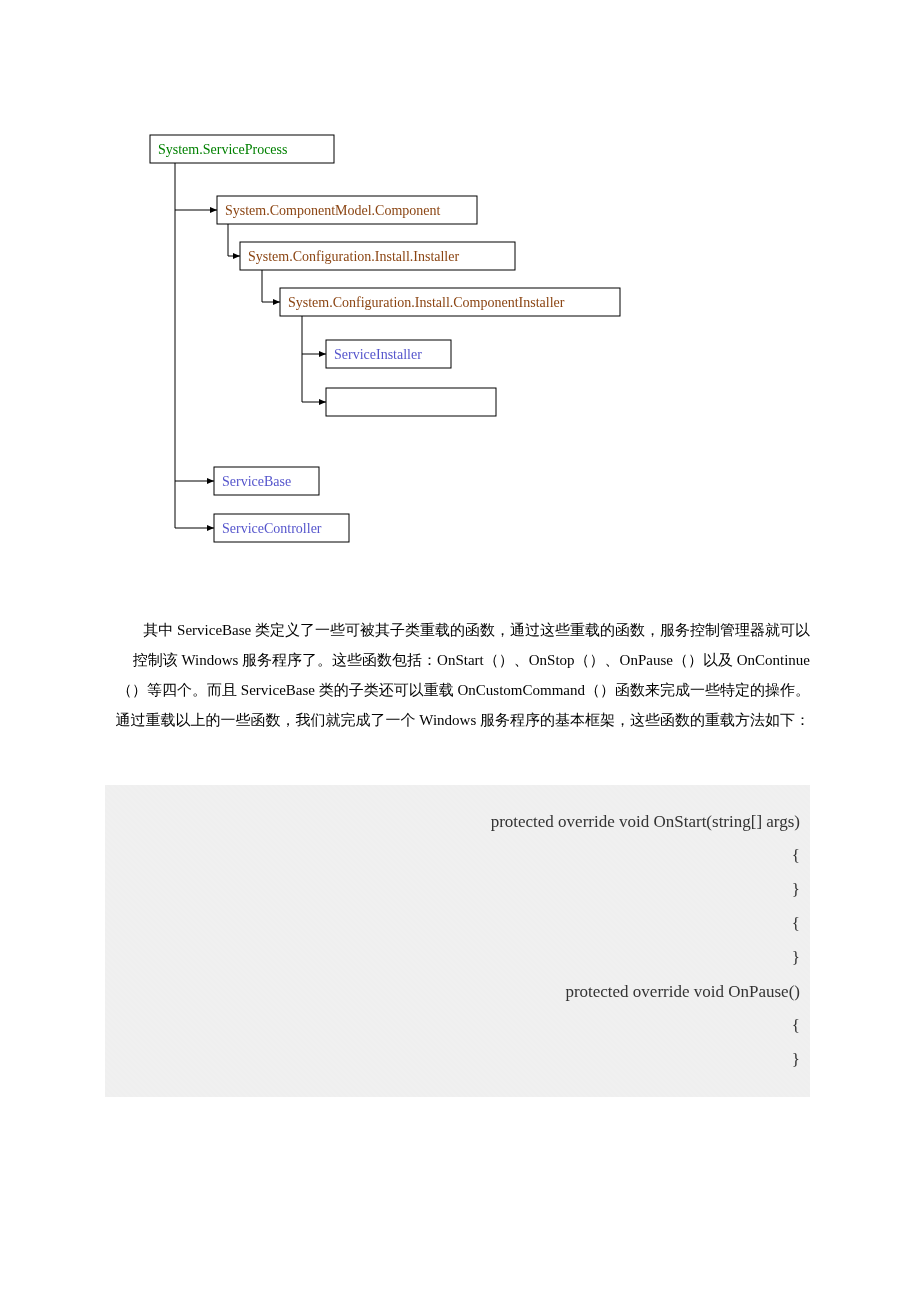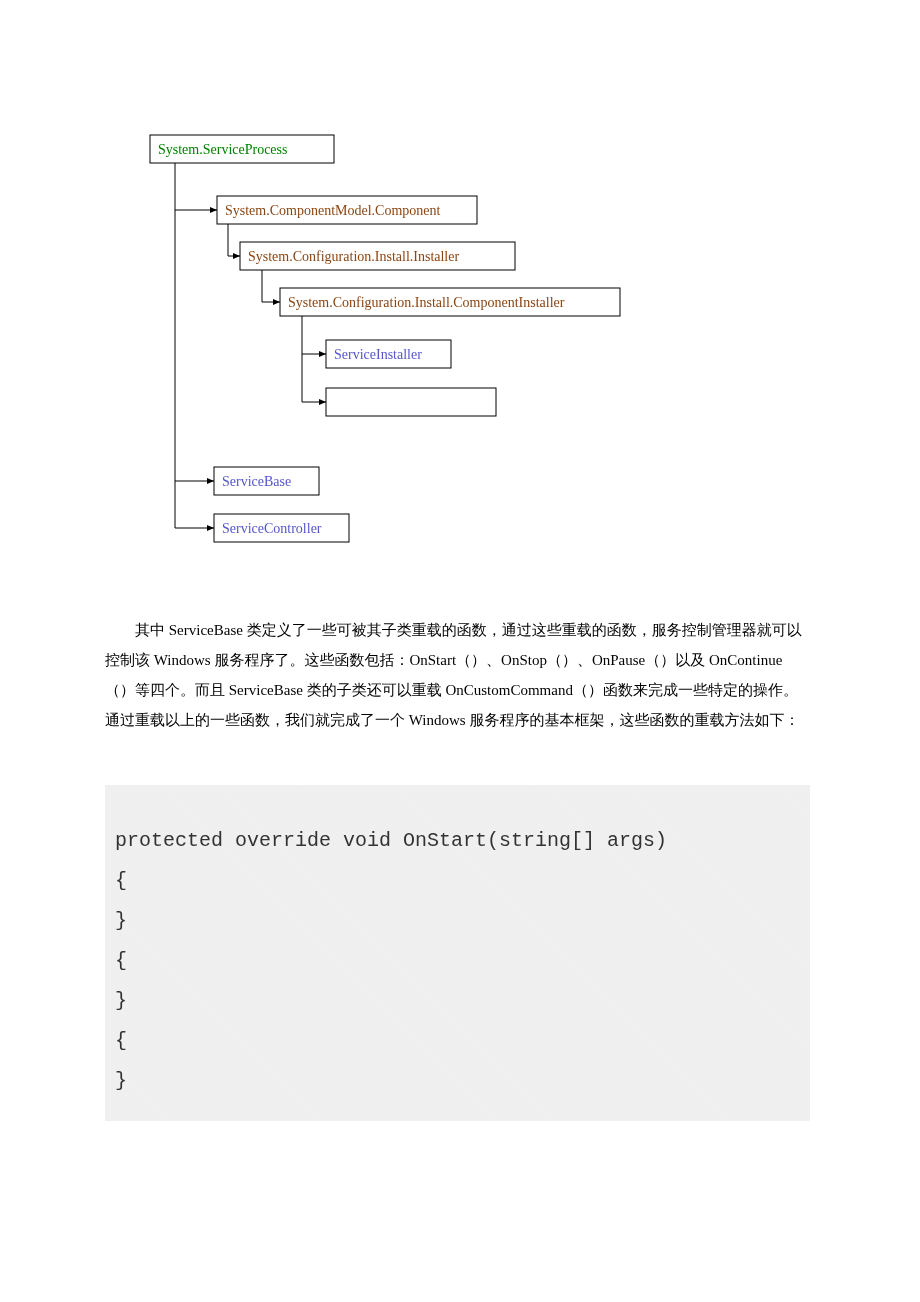--- a/index.html
+++ b/index.html
@@ -8,20 +8,21 @@
       padding: 0;
       background: white;
       font-family: "SimSun", serif;
       font-size: 15px;
       line-height: 1.9;
       color: #000;
     }
     .page {
       padding: 130px 110px 100px 105px;
       box-sizing: border-box;
+      text-align: right;
     }
     .diagram {
       margin-left: 20px;
       margin-bottom: 60px;
     }
     .diagram svg {
       display: block;
     }
     .paragraph {
       margin: 12px 0 50px 0;
@@ -30,23 +31,23 @@
     }
     .code-block {
       background: repeating-linear-gradient(
         45deg,
         #f0f0f0,
         #f0f0f0 2px,
         #efefef 2px,
         #efefef 4px
       );
       background-color: #f0f0f0;
-      padding: 36px 10px 20px 10px;
-      font-family: Liberation Mono, monospace;
-      font-size: 20px;
+      padding: 20px 10px 20px 10px;
+      font-family: Liberation Serif, serif;
+      font-size: 17px;
       line-height: 2.0;
       color: #333;
     }
     .code-line {
       white-space: pre;
     }
   </style>
 </head>
 <body>
 
@@ -105,17 +106,18 @@
   </div>
 
   <p class="paragraph">其中 ServiceBase 类定义了一些可被其子类重载的函数，通过这些重载的函数，服务控制管理器就可以控制该 Windows 服务程序了。这些函数包括：OnStart（）、OnStop（）、OnPause（）以及 OnContinue（）等四个。而且 ServiceBase 类的子类还可以重载 OnCustomCommand（）函数来完成一些特定的操作。通过重载以上的一些函数，我们就完成了一个 Windows 服务程序的基本框架，这些函数的重载方法如下：</p>
 
   <div class="code-block">
     <div class="code-line">protected override void OnStart(string[] args)</div>
     <div class="code-line">{</div>
     <div class="code-line">}</div>
     <div class="code-line">{</div>
     <div class="code-line">}</div>
+    <div class="code-line">protected override void OnPause()</div>
     <div class="code-line">{</div>
     <div class="code-line">}</div>
   </div>
 
 </div>
 
 </body></html>

